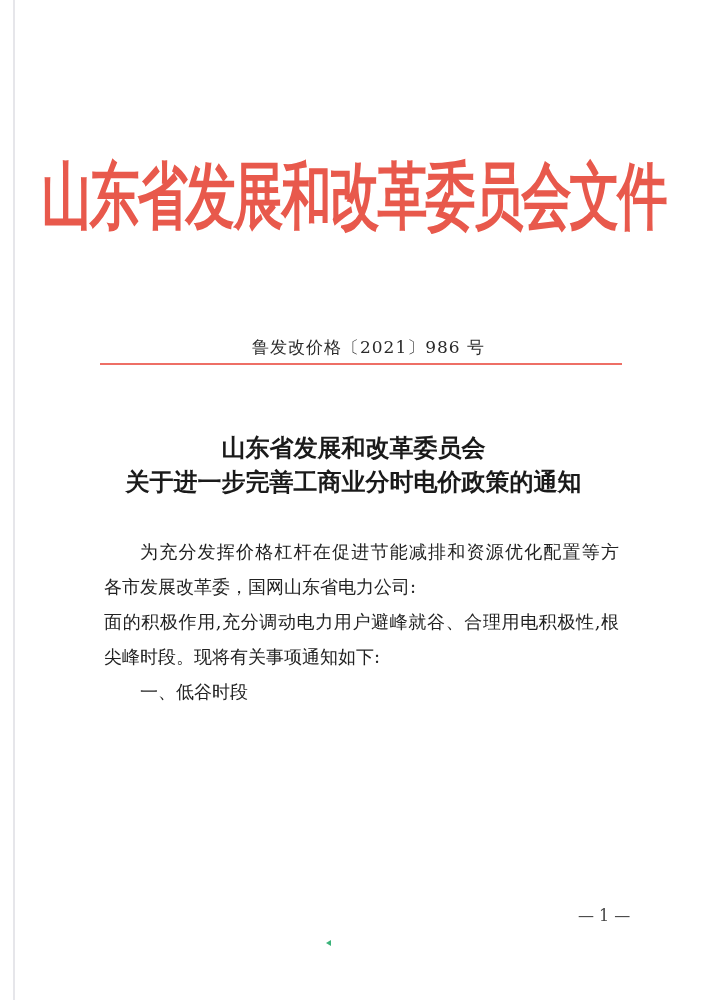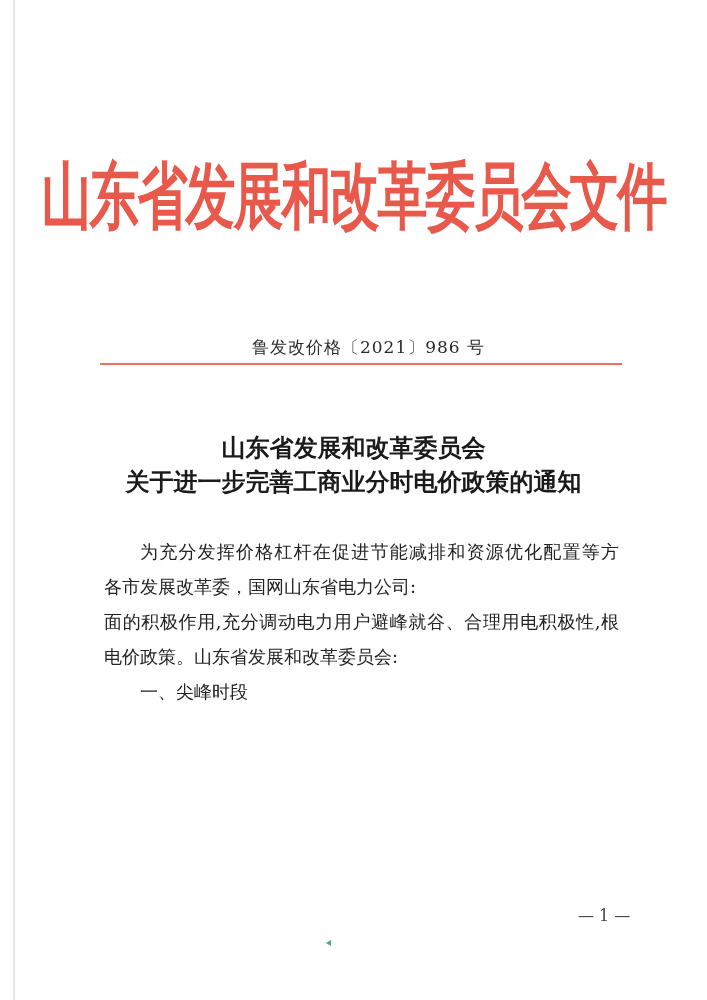--- a/index.html
+++ b/index.html
@@ -36,18 +36,18 @@
 <div class="docno">鲁发改价格〔2021〕986 号</div>
 <div class="red-rule"></div>
 
 <div class="title l1">山东省发展和改革委员会</div>
 <div class="title l2">关于进一步完善工商业分时电价政策的通知</div>
 
 <div class="body-text" style="top:534px;">
   <div class="line indent">为充分发挥价格杠杆在促进节能减排和资源优化配置等方</div>
   <div class="line last">各市发展改革委，国网山东省电力公司:</div>
   <div class="line">面的积极作用,充分调动电力用户避峰就谷、合理用电积极性,根</div>
-  <div class="line last">电价政策。山东省发展和改革委员会:</div>
-  <div class="line last indent heading">一、尖峰时段</div>
+  <div class="line last">尖峰时段。现将有关事项通知如下:</div>
+  <div class="line last indent heading">一、低谷时段</div>
 </div>
 
 <div class="page-num">— 1 —</div>
 <div class="marker"></div>
 
 </body></html>

